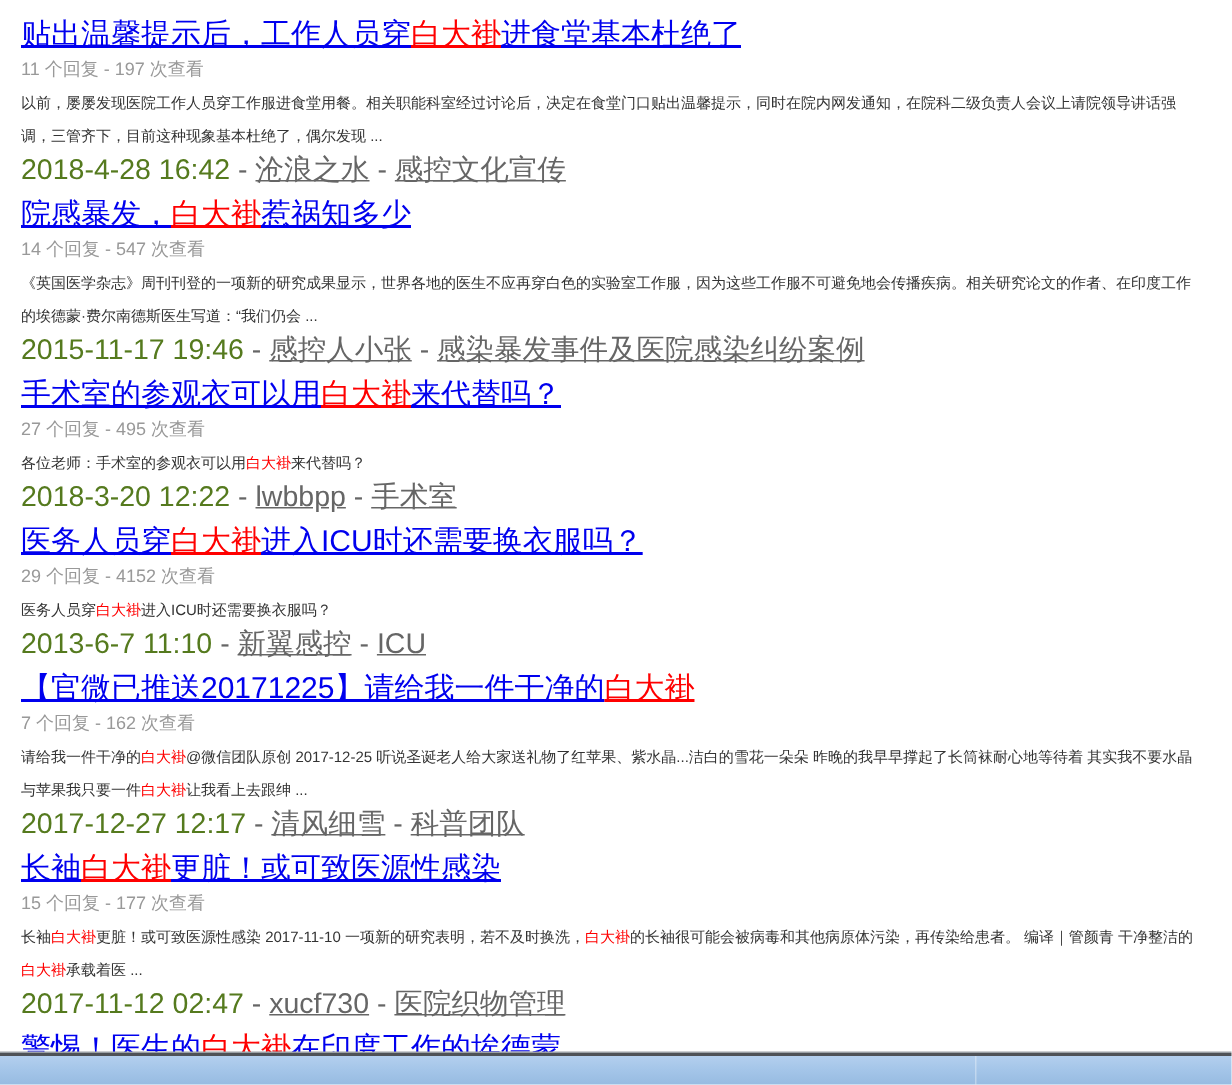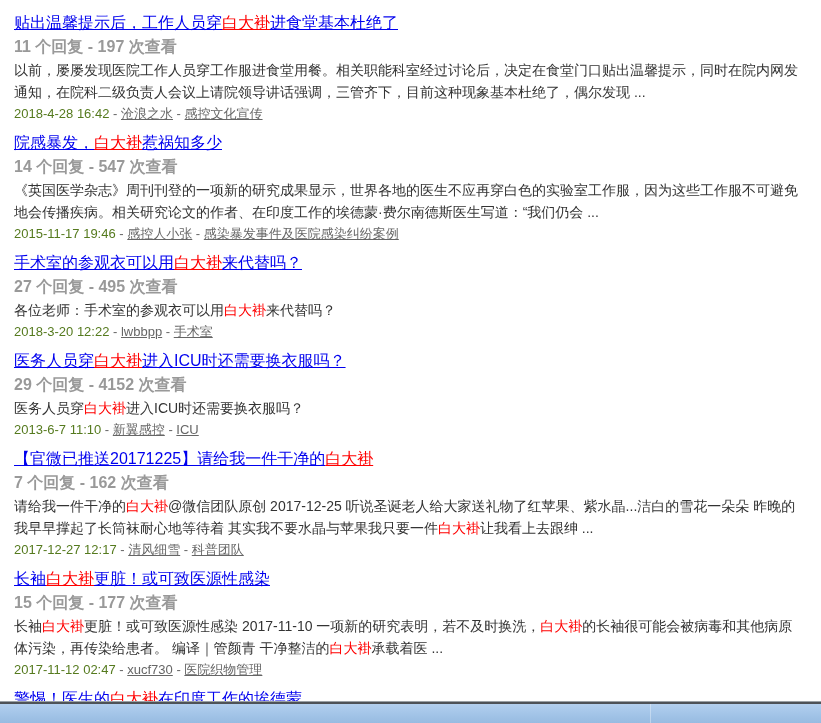--- a/index.html
+++ b/index.html
@@ -13,52 +13,51 @@
     font-family: "Liberation Sans", "DejaVu Sans", sans-serif;
   }
   .content {
     padding: 12px 18px 0 14px;
   }
   .result {
     margin-bottom: 10px;
   }
   .rtitle {
     display: inline-block;
-    font-size: 16px;
+    font-size: 20px;
     line-height: 22px;
     margin-bottom: 6px;
     cursor: pointer;
     text-decoration: none;
   }
   .rtitle .seg {
     color: #0000ee;
     text-decoration: underline;
   }
   .rtitle .seg.hl {
     color: #ff0000;
     text-decoration: underline;
   }
   .stats {
-    font-size: 16px;
+    font-size: 12px;
     line-height: 13px;
     color: #999999;
     margin-bottom: 6px;
-    font-weight: bold;
   }
   .snippet {
-    font-size: 14px;
+    font-size: 10px;
     line-height: 22px;
     color: #333333;
     margin-bottom: 2px;
     max-width: 790px;
     word-break: break-all;
   }
   .snippet .hl { color: #ff0000; }
   .rfooter {
-    font-size: 13px;
+    font-size: 19px;
     line-height: 17px;
     color: #666666;
   }
   .rfooter .date { color: #557a1e; }
   .rfooter .dash { color: #666666; }
   .rfooter a.meta-link {
     color: #666666;
     text-decoration: underline;
     cursor: pointer;
   }

